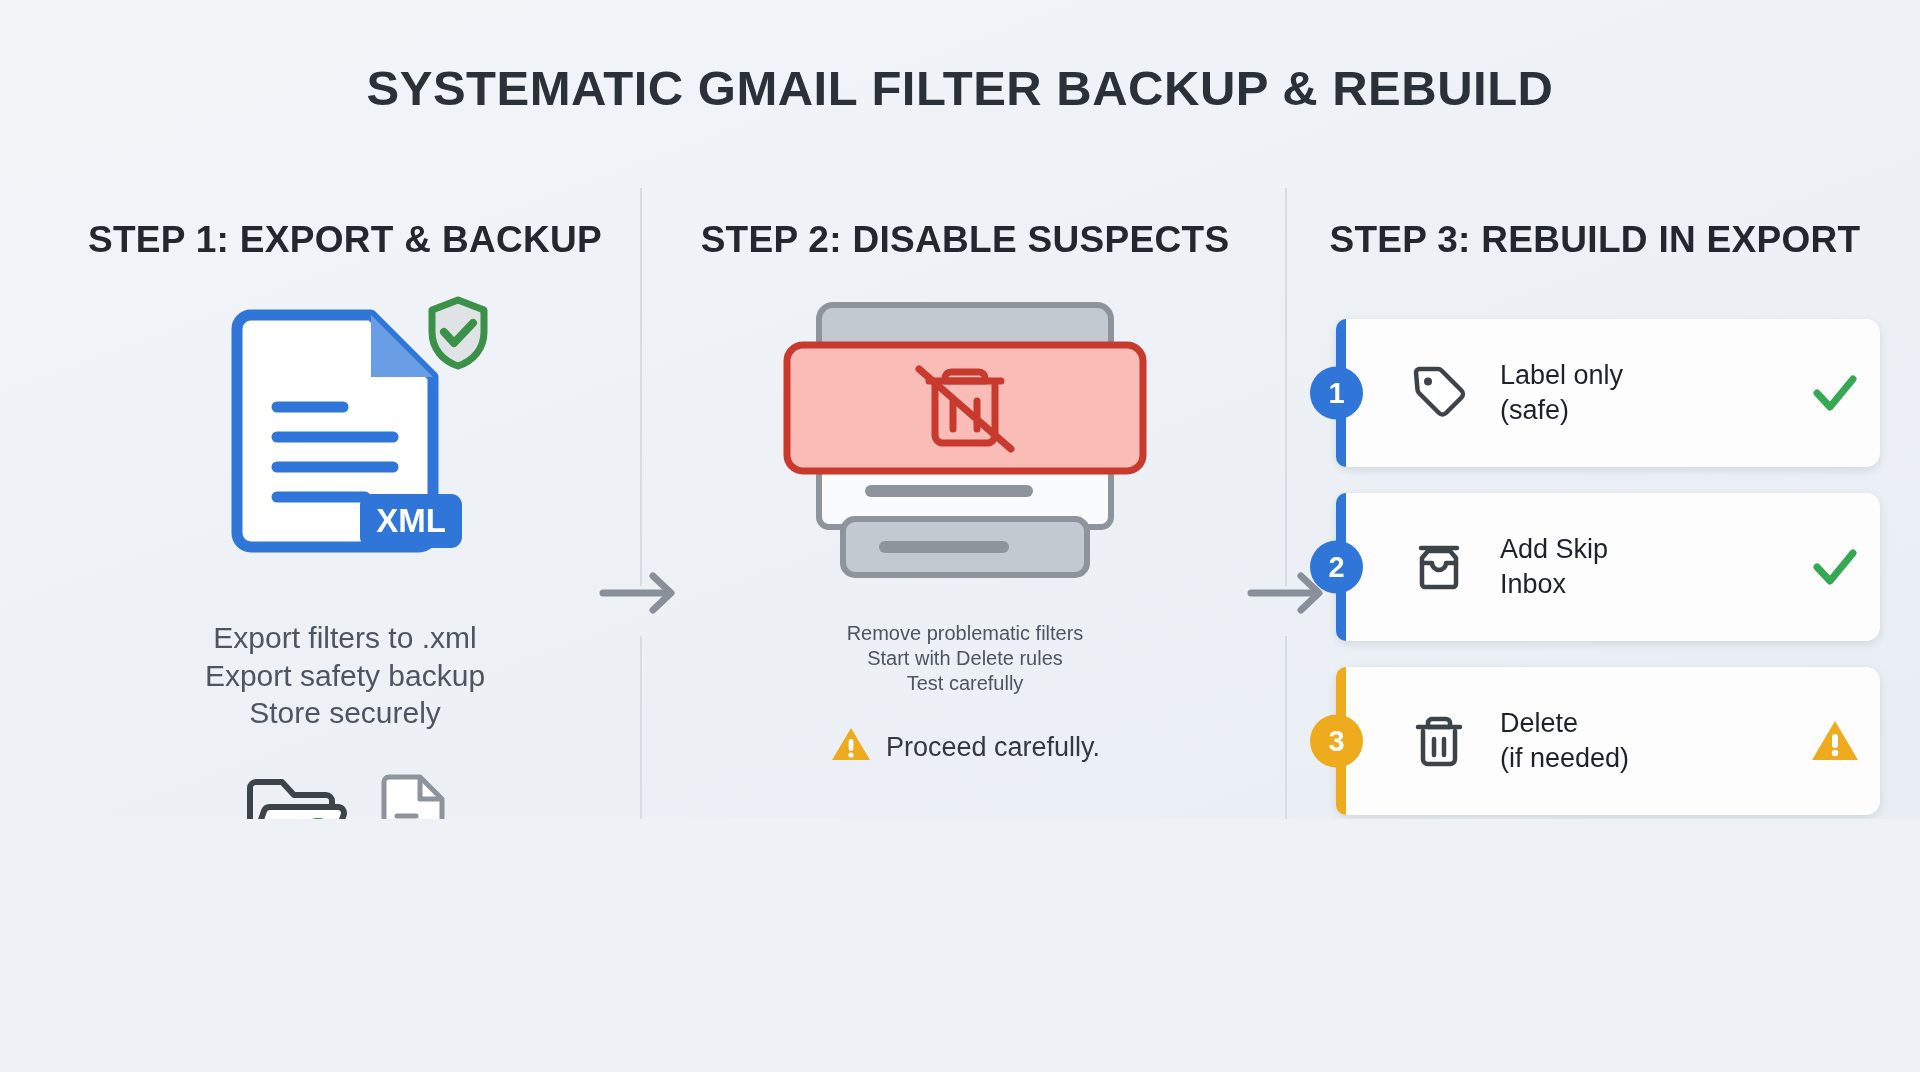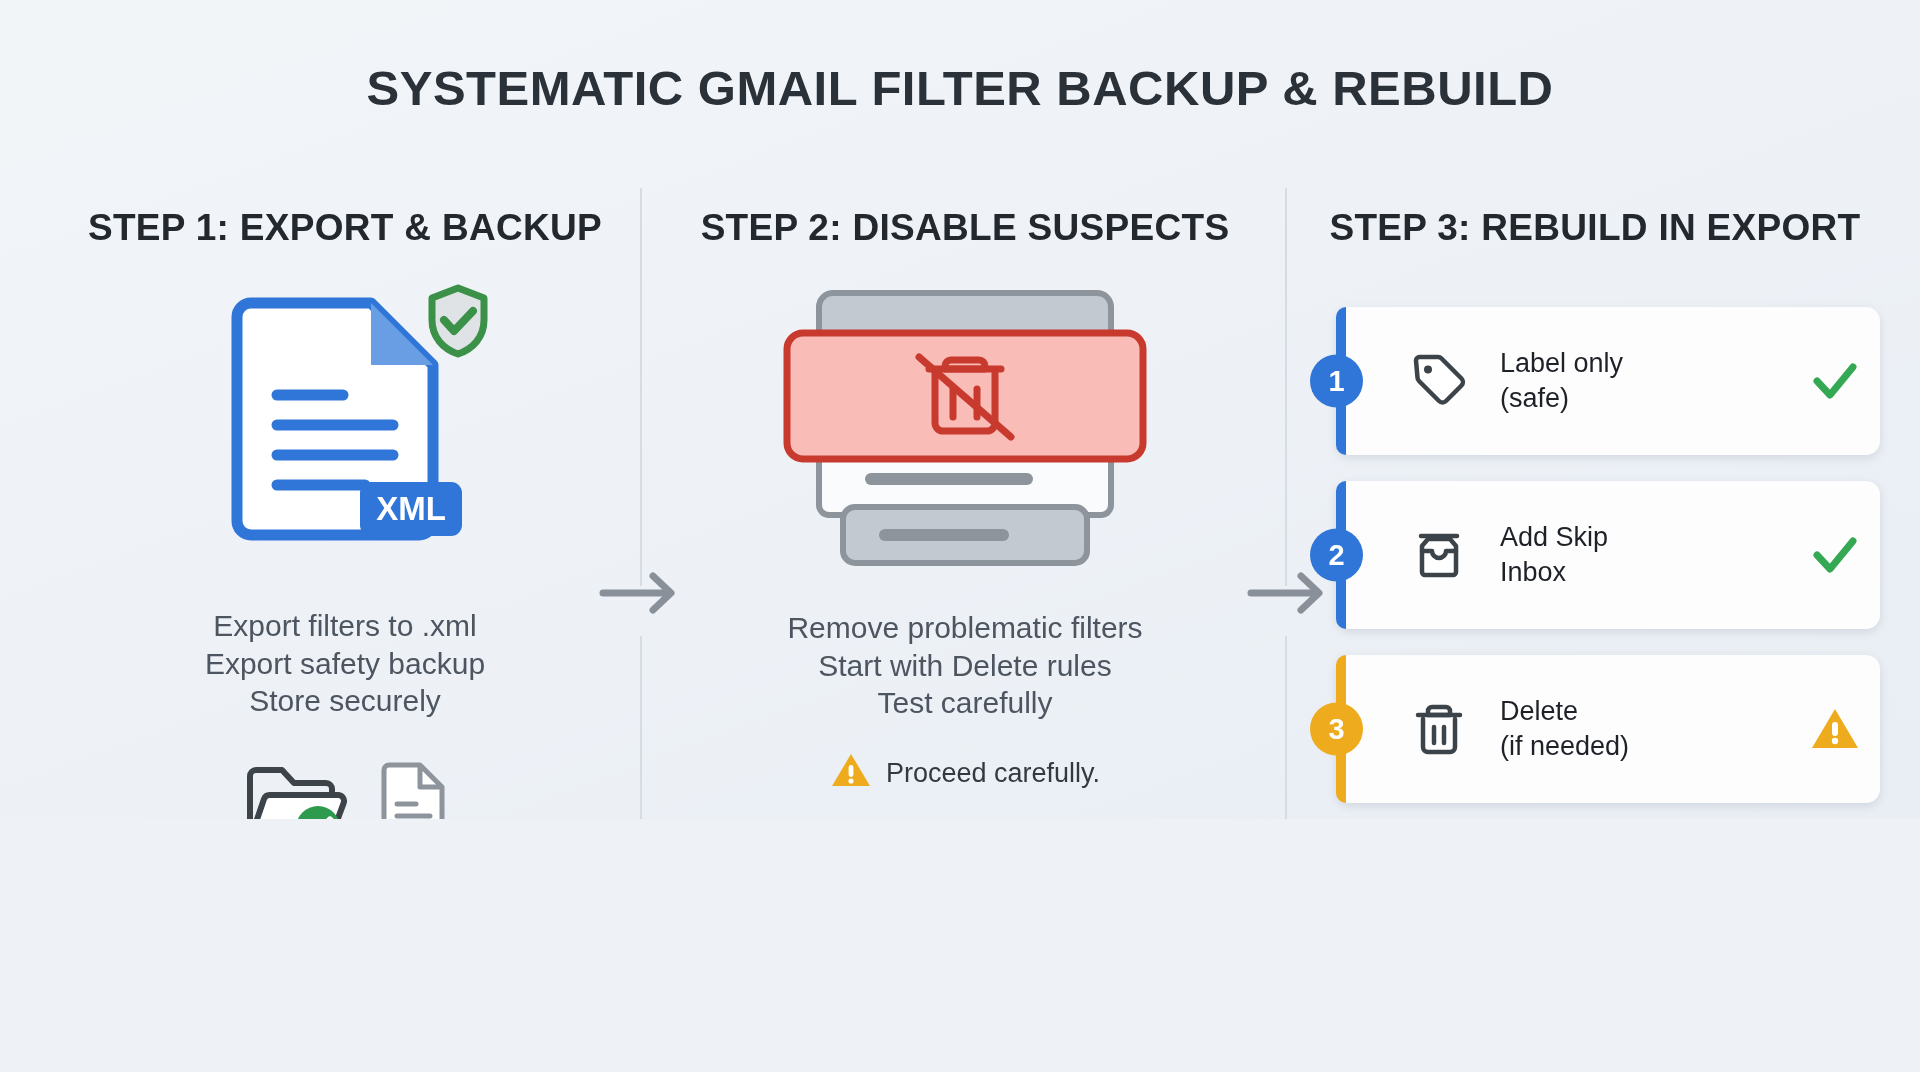--- a/index.html
+++ b/index.html
@@ -51,21 +51,21 @@
   #col-2 { left: 660px; width: 610px; }
   #col-3 { left: 1310px; width: 570px; }
 
   .step-heading {
     text-align: center;
     font-size: 37px;
     font-weight: bold;
     line-height: 1.24;
     color: #23282f;
     letter-spacing: 0.3px;
-    margin: 0;
+    margin: 12px;
   }
 
   
   .arrow {
     position: absolute;
     top: 563px;
     width: 90px;
     height: 60px;
   }
   #arrow-1 { left: 595px; }
@@ -103,21 +103,21 @@
   #art-2 {
     position: relative;
     height: 300px;
     margin-top: 32px;
     display: flex;
     justify-content: center;
   }
   #col2-lines {
     margin-top: 26px;
     text-align: center;
-    font-size: 30px;
+    font-size: 20px;
     line-height: 1.26;
     color: #4d5560;
   }
   #col2-warning {
     margin-top: 29px;
     display: flex;
     align-items: center;
     justify-content: center;
     gap: 14px;
     font-size: 27px;

